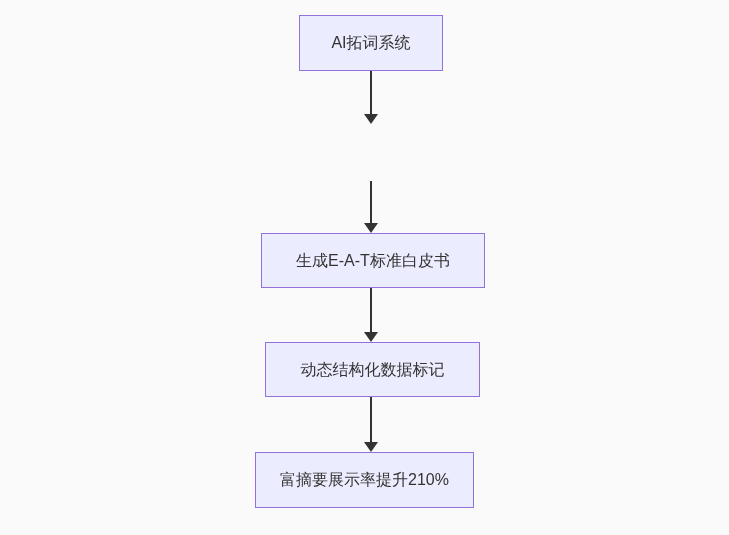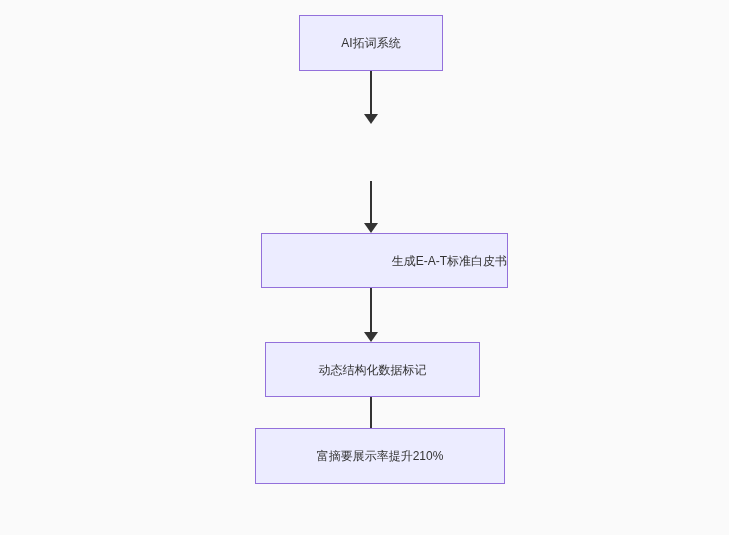--- a/index.html
+++ b/index.html
@@ -24,21 +24,21 @@
   .node {
     position: absolute;
     background: var(--node-fill);
     border: 1px solid var(--node-border);
     display: flex;
     align-items: center;
     justify-content: center;
   }
   .node-label {
     color: var(--text);
-    font-size: 12px;
+    font-size: 16px;
     line-height: 1;
     white-space: nowrap;
   }
   .arrow {
     position: absolute;
     width: 14px;
     display: flex;
     flex-direction: column;
     align-items: center;
   }
@@ -49,23 +49,23 @@
   }
   .arrow-head {
     width: 0; height: 0;
     border-left: 7px solid transparent;
     border-right: 7px solid transparent;
     border-top: 10px solid var(--arrow);
   }
   
   #node-0 { left: 299px; top: 15px;  width: 144px; height: 56px; }
   #node-1 { left: 275px; top: 124px; width: 196px; height: 57px; }
-  #node-2 { left: 261px; top: 233px; width: 247px; height: 55px; justify-content: flex-end; }
+  #node-2 { left: 261px; top: 233px; width: 224px; height: 55px; }
   #node-3 { left: 265px; top: 342px; width: 215px; height: 55px; align-items: center; }
-  #node-4 { left: 255px; top: 428px; width: 250px; height: 56px; }
+  #node-4 { left: 255px; top: 452px; width: 219px; height: 56px; }
   
   #arrow-0 { left: 364px; top: 71px;  height: 53px; }
   #arrow-1 { left: 364px; top: 181px; height: 52px; }
   #arrow-2 { left: 364px; top: 288px; height: 54px; }
   #arrow-3 { left: 364px; top: 397px; height: 55px; }
 </style>
 </head>
 <body>
 
 <div class="canvas">

